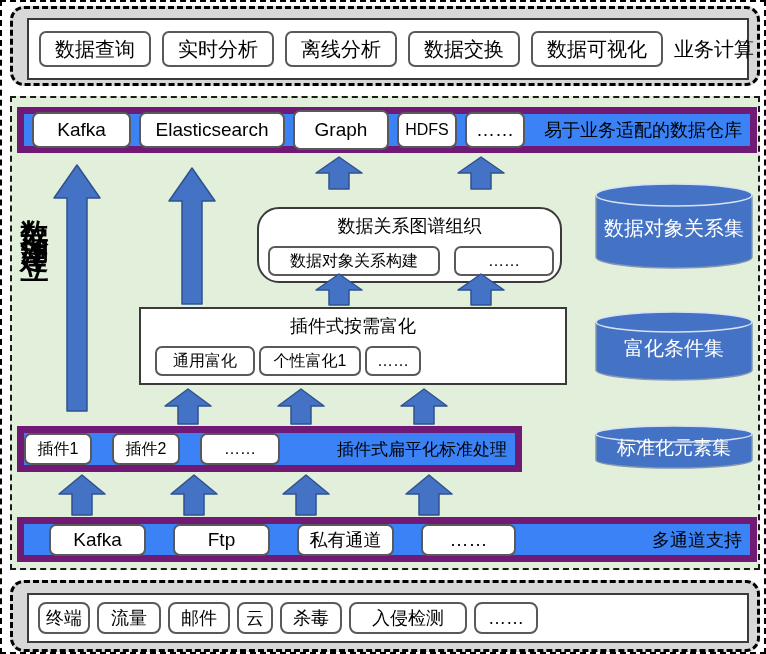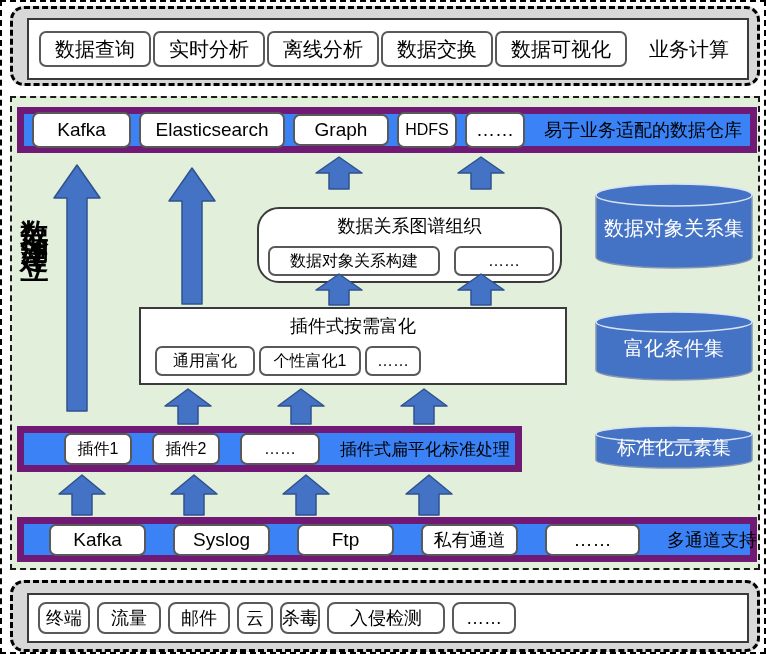--- a/index.html
+++ b/index.html
@@ -8,21 +8,21 @@
   .page { position:absolute; left:0; top:0; width:766px; height:654px;
     border:2px dashed #000; background:#fff; overflow:hidden; }
 
   .sect-gray { position:absolute; left:8px; width:750px; background:#d8d8d8;
     border:3px dashed #000; border-radius:14px; }
   .sect-top { top:4px; height:80px; }
   .sect-bottom { top:578px; height:72px; }
 
   .inner-white { position:absolute; left:14px; background:#fff; border:2px solid #3a3a3a;
     display:flex; align-items:center; }
-  .biz-row { top:9px; width:722px; height:62px; padding:0 10px; gap:2px; }
+  .biz-row { top:9px; width:722px; height:62px; padding:0 10px; gap:11px; }
   .src-row { top:10px; width:722px; height:50px; padding:0 9px; gap:7px; }
 
   .sect-green { position:absolute; left:8px; top:94px; width:750px; height:474px;
     background:#e2efda; border:2px dashed #1a1a1a; }
 
   .pill { background:#fff; border:2px solid #595959; border-radius:7px; flex:0 0 auto;
     display:flex; align-items:center; justify-content:center; font-size:19px; white-space:nowrap; }
   .biz-pill { height:36px; padding:0 14px; font-size:20px; }
   .src-pill { height:32px; font-size:18px;border-radius:8px; }
 
@@ -57,21 +57,21 @@
     </div>
   </div>
 
   <div class="sect-green">
 
     <div class="side-label">数据湖建立</div>
 
     <div class="bar" style="left:5px;top:9px;width:740px;height:46px;padding-left:8px;gap:8px;">
       <div class="pill" style="width:99px;height:36px;">Kafka</div>
       <div class="pill" style="width:146px;height:36px;">Elasticsearch</div>
-      <div class="pill" style="width:96px;height:32px;">Graph</div>
+      <div class="pill" style="width:96px;height:40px;">Graph</div>
       <div class="pill" style="width:60px;height:36px;font-size:16px;">HDFS</div>
       <div class="pill" style="width:60px;height:36px;">……</div>
       <div class="row-label">易于业务适配的数据仓库</div>
     </div>
 
     <svg class="arrow" style="left:41px;top:66px;" width="48" height="248">
       <polygon points="24,1 47,34 34,34 34,247 14,247 14,34 1,34" fill="#4472C4" stroke="#2F528F" stroke-width="1.5" stroke-linejoin="round"></polygon>
     </svg>
     <svg class="arrow" style="left:156px;top:69px;" width="48" height="138">
       <polygon points="24,1 47,34 34,34 34,137 14,137 14,34 1,34" fill="#4472C4" stroke="#2F528F" stroke-width="1.5" stroke-linejoin="round"></polygon>
@@ -111,21 +111,21 @@
     <svg class="arrow" style="left:152px;top:290px;" width="48" height="37">
       <polygon points="24,1 47,18 34,18 34,36 14,36 14,18 1,18" fill="#4472C4" stroke="#2F528F" stroke-width="1.5" stroke-linejoin="round"></polygon>
     </svg>
     <svg class="arrow" style="left:265px;top:290px;" width="48" height="37">
       <polygon points="24,1 47,18 34,18 34,36 14,36 14,18 1,18" fill="#4472C4" stroke="#2F528F" stroke-width="1.5" stroke-linejoin="round"></polygon>
     </svg>
     <svg class="arrow" style="left:388px;top:290px;" width="48" height="37">
       <polygon points="24,1 47,18 34,18 34,36 14,36 14,18 1,18" fill="#4472C4" stroke="#2F528F" stroke-width="1.5" stroke-linejoin="round"></polygon>
     </svg>
 
-    <div class="bar" style="left:5px;top:328px;width:505px;height:46px;padding-left:40px;gap:20px;">
+    <div class="bar" style="left:5px;top:328px;width:505px;height:46px;gap:20px;">
       <div class="pill" style="width:68px;height:32px;font-size:16px;">插件1</div>
       <div class="pill" style="width:68px;height:32px;font-size:16px;">插件2</div>
       <div class="pill" style="width:80px;height:32px;font-size:16px;">……</div>
       <div class="row-label" style="font-size:17px;">插件式扁平化标准处理</div>
     </div>
 
     <svg class="arrow" style="left:46px;top:376px;" width="48" height="42">
       <polygon points="24,1 47,20 34,20 34,41 14,41 14,20 1,20" fill="#4472C4" stroke="#2F528F" stroke-width="1.5" stroke-linejoin="round"></polygon>
     </svg>
     <svg class="arrow" style="left:158px;top:376px;" width="48" height="42">
@@ -133,21 +133,20 @@
     </svg>
     <svg class="arrow" style="left:270px;top:376px;" width="48" height="42">
       <polygon points="24,1 47,20 34,20 34,41 14,41 14,20 1,20" fill="#4472C4" stroke="#2F528F" stroke-width="1.5" stroke-linejoin="round"></polygon>
     </svg>
     <svg class="arrow" style="left:393px;top:376px;" width="48" height="42">
       <polygon points="24,1 47,20 34,20 34,41 14,41 14,20 1,20" fill="#4472C4" stroke="#2F528F" stroke-width="1.5" stroke-linejoin="round"></polygon>
     </svg>
 
     <div class="bar" style="left:5px;top:419px;width:740px;height:45px;padding-left:25px;gap:27px;">
       <div class="pill" style="width:97px;height:32px;">Kafka</div>
-      <div class="pill" style="width:97px;height:32px;">Syslog</div>
       <div class="pill" style="width:97px;height:32px;">Ftp</div>
       <div class="pill" style="width:97px;height:32px;font-size:18px;">私有通道</div>
       <div class="pill" style="width:95px;height:32px;">……</div>
       <div class="row-label">多通道支持</div>
     </div>
 
     <svg class="cyl" style="top:84px;" width="160" height="88">
       <path d="M2,13 L2,75 A78,11 0 0 0 158,75 L158,13" fill="#4472C4" stroke="#8496B0" stroke-width="1.5"></path>
       <ellipse cx="80" cy="13" rx="78" ry="11" fill="#4472C4" stroke="#D9E2F3" stroke-width="1.5"></ellipse>
       <text x="80" y="53" text-anchor="middle" font-size="20" fill="#ffffff">数据对象关系集</text>
@@ -163,19 +162,19 @@
       <text x="80" y="30" text-anchor="middle" font-size="19" fill="#ffffff">标准化元素集</text>
     </svg>
   </div>
 
   <div class="sect-gray sect-bottom">
     <div class="inner-white src-row">
       <div class="pill src-pill" style="width:52px;">终端</div>
       <div class="pill src-pill" style="width:64px;">流量</div>
       <div class="pill src-pill" style="width:62px;">邮件</div>
       <div class="pill src-pill" style="width:36px;">云</div>
-      <div class="pill src-pill" style="width:40px;">杀毒</div>
+      <div class="pill src-pill" style="width:62px;">杀毒</div>
       <div class="pill src-pill" style="width:118px;">入侵检测</div>
       <div class="pill src-pill" style="width:64px;">……</div>
     </div>
   </div>
 
 </div>
 
 </body></html>

